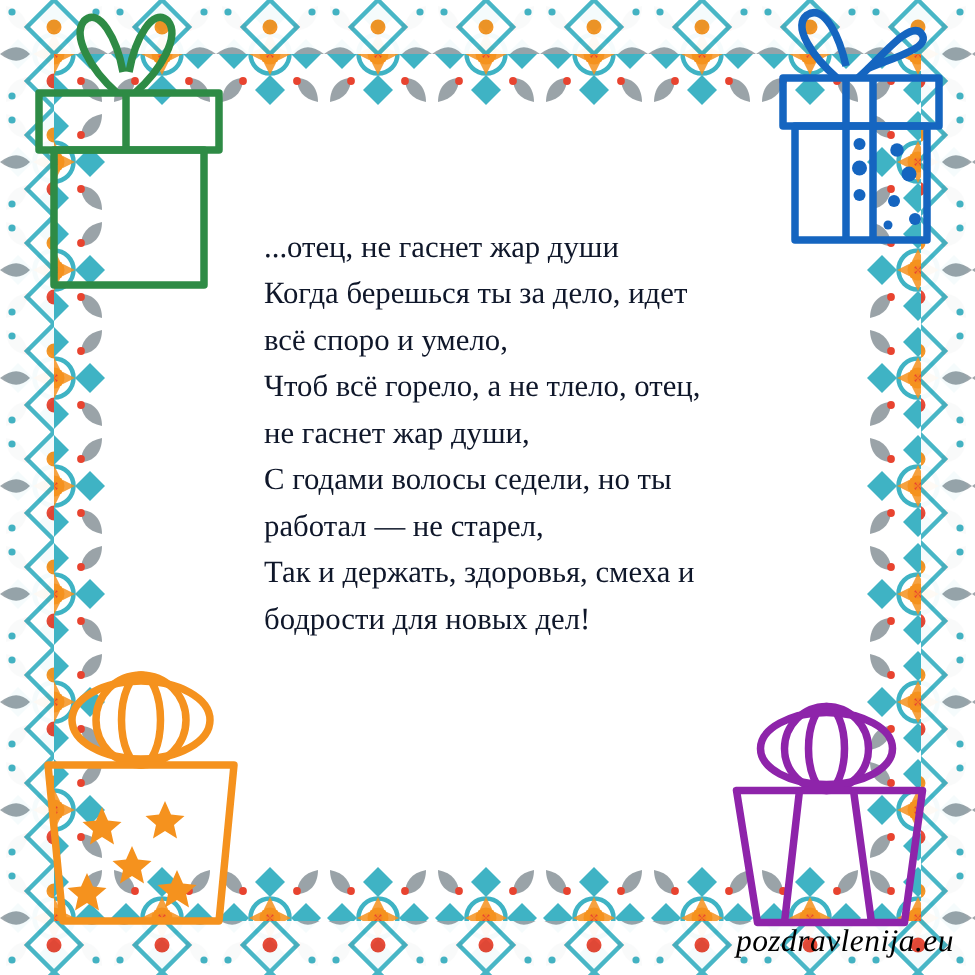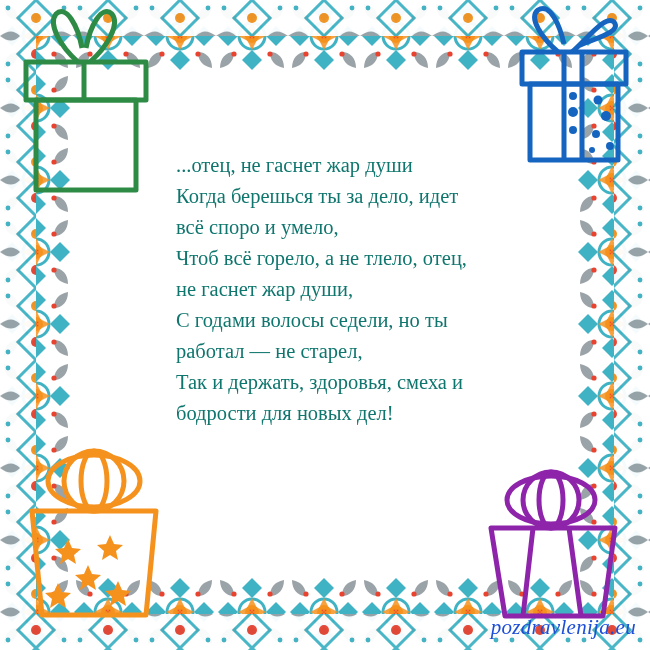--- a/index.html
+++ b/index.html
@@ -34,34 +34,34 @@
   }
 
   
   .poem {
     position: absolute;
     left: 176px;
     top: 150px;
     width: 400px;
     font-size: 20.5px;
     line-height: 31px;
-    color: #0f766e;
+    color: #0f172a;
     font-family: "Liberation Serif", serif;
     white-space: pre-wrap;
   }
 
   
   .watermark {
     position: absolute;
     right: 14px;
     bottom: 10px;
     font-family: "Liberation Serif", serif;
     font-style: italic;
     font-size: 21px;
-    color: #1d4ed8;
+    color: #000000;
     letter-spacing: .3px;
   }
 
   
   .gift { position: absolute; }
   .gift-tl { left: 8px;  top: 0px; }
   .gift-tr { right: 8px; top: 0px; }
   .gift-bl { left: 6px;  bottom: 18px; }
   .gift-br { right: 10px; bottom: 22px; }
 </style>

